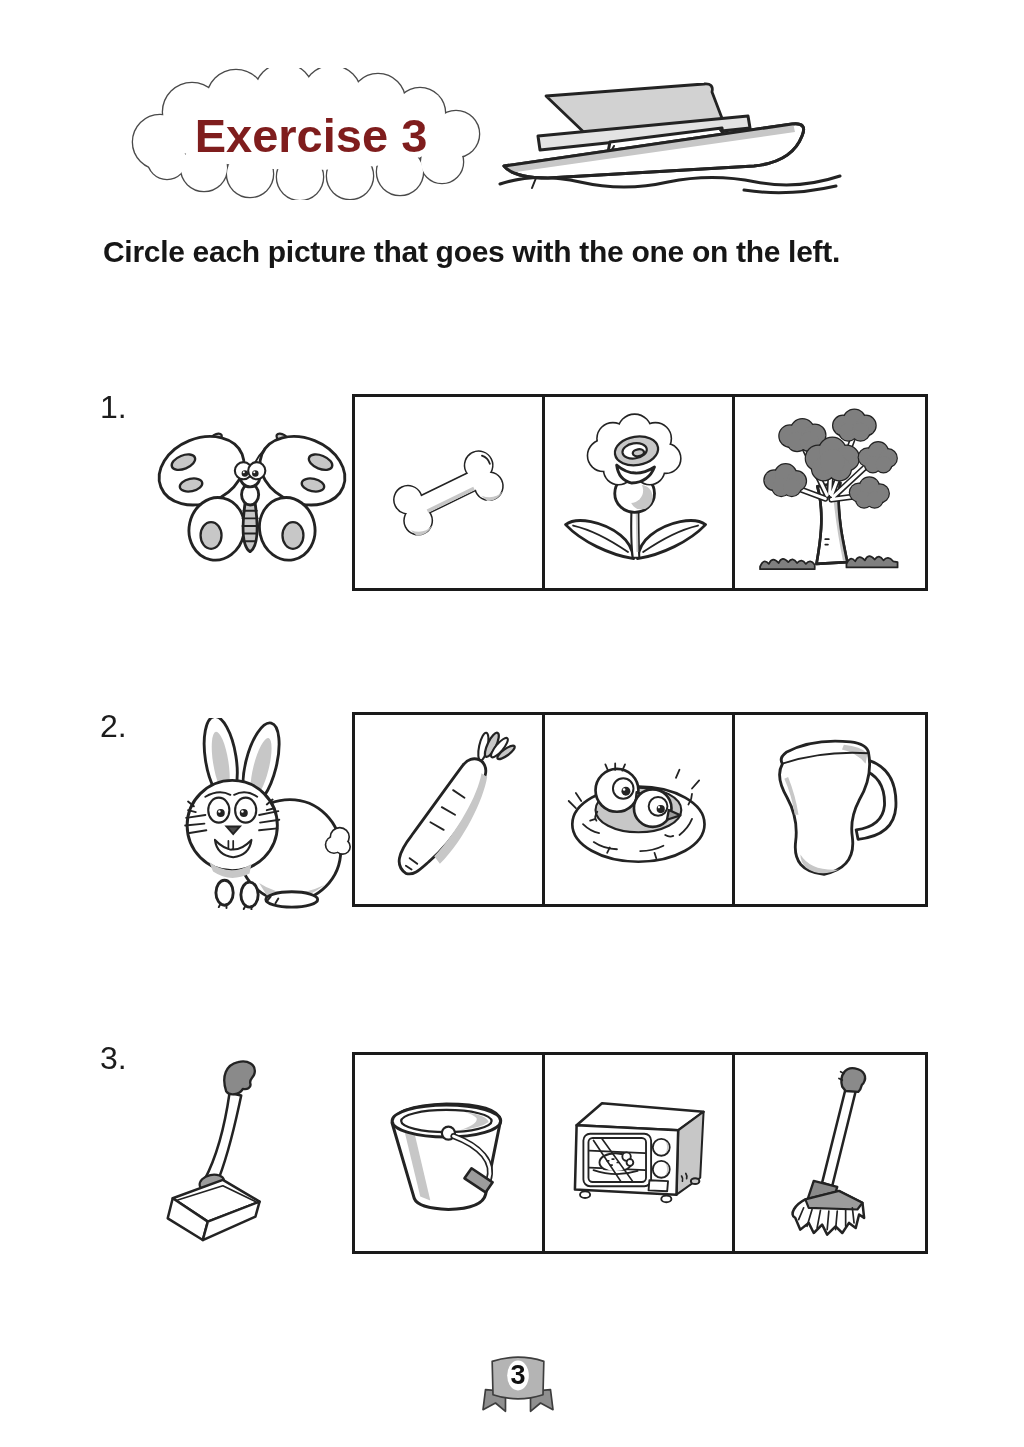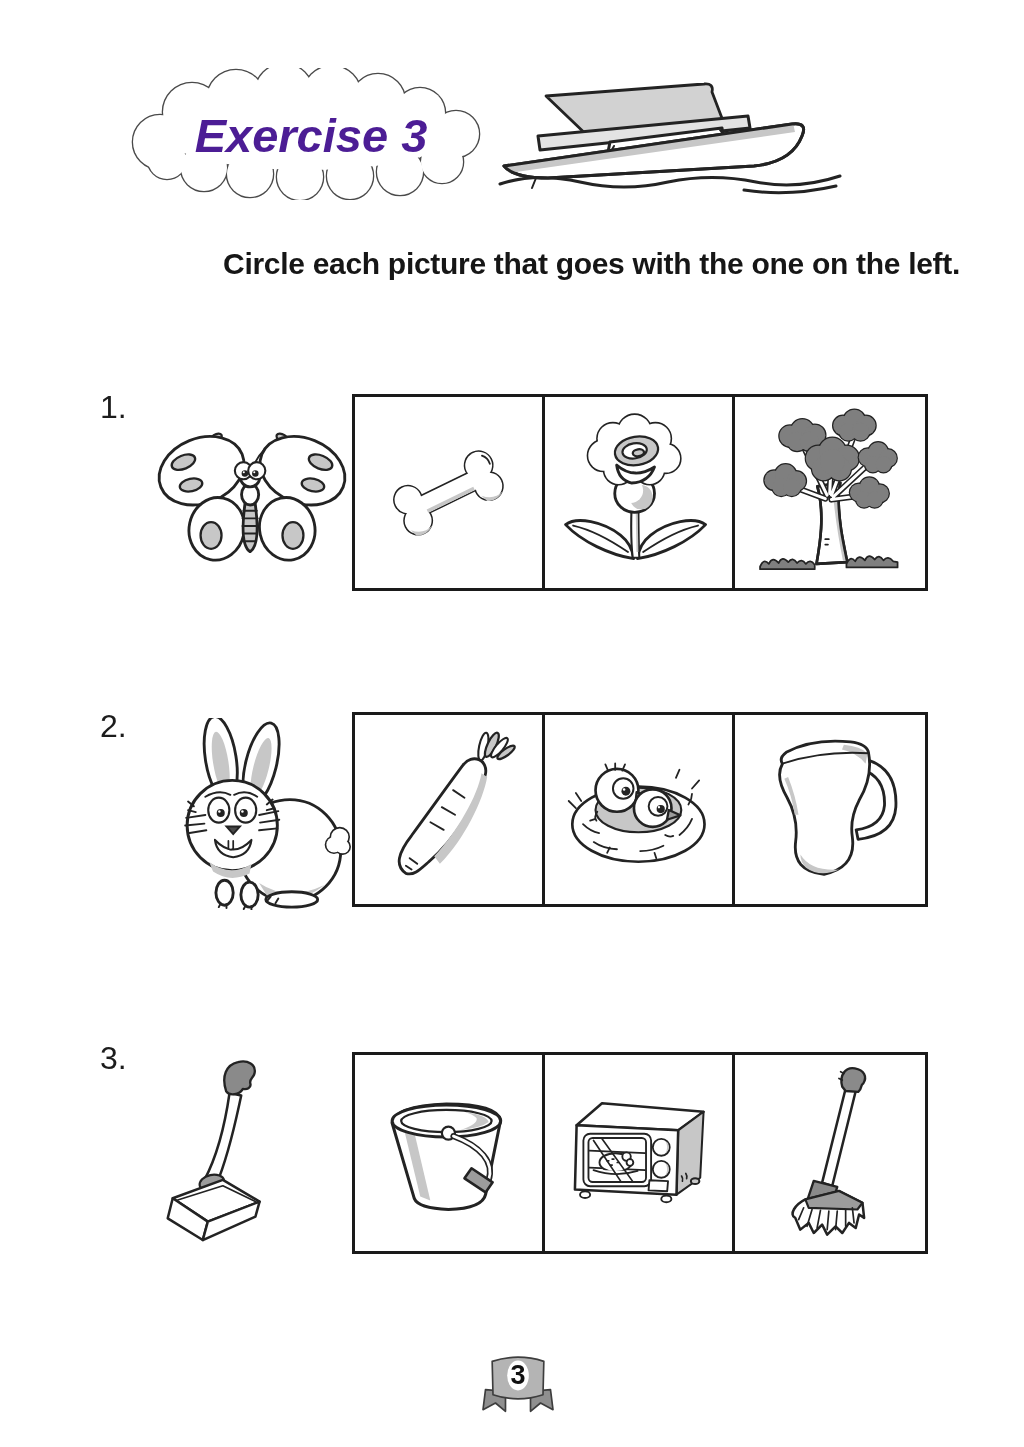--- a/index.html
+++ b/index.html
@@ -2,24 +2,24 @@
 <html><head>
 <meta charset="utf-8">
 <style>
   html,body{margin:0;padding:0;background:#fff;}
   .page{position:relative;width:1024px;height:1447px;background:#fff;overflow:hidden;
         font-family:"Liberation Sans",sans-serif;color:#141414;}
   
   .cloud-wrap{position:absolute;left:112px;top:68px;width:402px;height:132px;}
   .cloud-wrap svg{position:absolute;inset:0;width:100%;height:100%;}
   .cloud-title{position:absolute;left:0;right:4px;top:40px;text-align:center;
-               font-size:47px;font-weight:bold;letter-spacing:0px;color:#4c1d95;font-style:italic;}
+               font-size:47px;font-weight:bold;letter-spacing:0px;color:#7f1d1d;}
   .boat{position:absolute;left:496px;top:76px;width:348px;height:122px;}
-  .instruction{position:absolute;left:99px;top:231px;width:845px;margin:16px;
-               font-size:30px;font-weight:bold;letter-spacing:-0.3px;color:#161616;white-space:nowrap;text-align:right;}
+  .instruction{position:absolute;left:99px;top:231px;width:845px;margin:4px;
+               font-size:30px;font-weight:bold;letter-spacing:-0.3px;color:#161616;white-space:nowrap;}
   
   .row-num{position:absolute;left:100px;font-size:32px;color:#1c1c1c;}
   .num1{top:389px;} .num2{top:708px;} .num3{top:1040px;}
   .prompt{position:absolute;}
   .prompt svg{width:100%;height:100%;}
   .prompt1{left:152px;top:420px;width:200px;height:150px;}
   .prompt2{left:170px;top:718px;width:184px;height:192px;}
   .prompt3{left:146px;top:1043px;width:142px;height:222px;}
   .grid{position:absolute;left:352px;width:570px;display:grid;
         grid-template-columns:1fr 1fr 1fr;border:3px solid #1a1a1a;background:#fff;}

